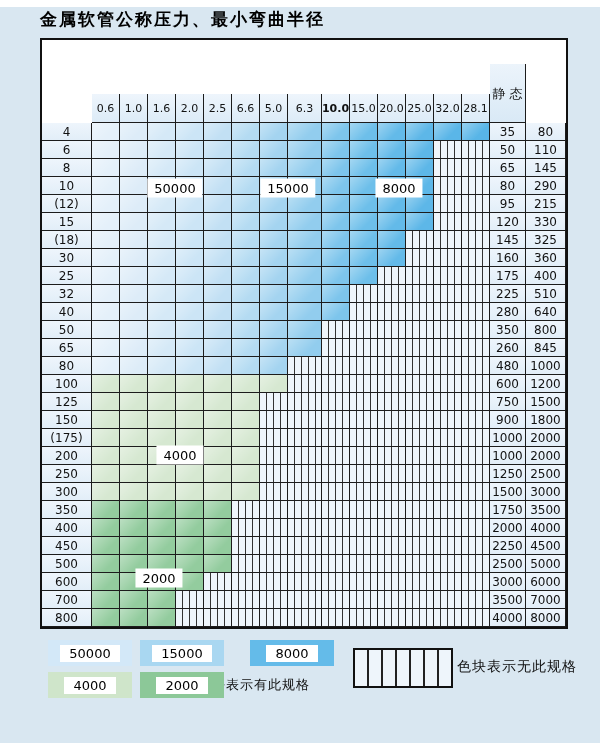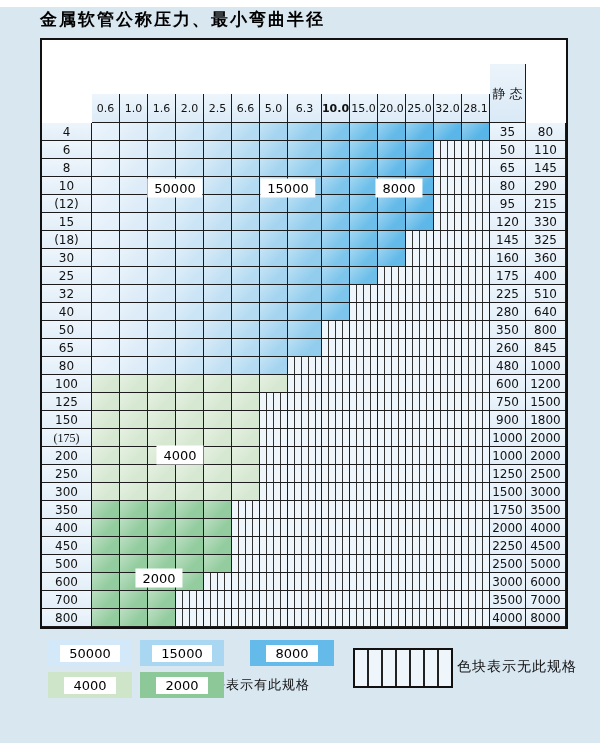--- a/index.html
+++ b/index.html
@@ -365,21 +365,21 @@
     <div class="cell hatch" style="grid-column:8;grid-row:20;"></div>
     <div class="cell hatch" style="grid-column:9;grid-row:20;"></div>
     <div class="cell hatch" style="grid-column:10;grid-row:20;"></div>
     <div class="cell hatch" style="grid-column:11;grid-row:20;"></div>
     <div class="cell hatch" style="grid-column:12;grid-row:20;"></div>
     <div class="cell hatch" style="grid-column:13;grid-row:20;"></div>
     <div class="cell hatch" style="grid-column:14;grid-row:20;"></div>
     <div class="cell hatch" style="grid-column:15;grid-row:20;"></div>
     <div class="cell label-cell" style="grid-column:16;grid-row:20;">900</div>
     <div class="cell label-cell" style="grid-column:17;grid-row:20;">1800</div>
-    <div class="cell label-cell" style="grid-column:1;grid-row:21;font-family:Liberation Serif, serif;">(175)</div>
+    <div class="cell label-cell" style="grid-column:1;grid-row:21;">(175)</div>
     <div class="cell colored" style="grid-column:2;grid-row:21;background-color:#d6e8d1;"></div>
     <div class="cell colored" style="grid-column:3;grid-row:21;background-color:#d6e8d1;"></div>
     <div class="cell colored" style="grid-column:4;grid-row:21;background-color:#d6e8d1;"></div>
     <div class="cell colored" style="grid-column:5;grid-row:21;background-color:#d6e8d1;"></div>
     <div class="cell colored" style="grid-column:6;grid-row:21;background-color:#d6e8d1;"></div>
     <div class="cell colored" style="grid-column:7;grid-row:21;background-color:#d6e8d1;"></div>
     <div class="cell hatch" style="grid-column:8;grid-row:21;"></div>
     <div class="cell hatch" style="grid-column:9;grid-row:21;"></div>
     <div class="cell hatch" style="grid-column:10;grid-row:21;"></div>
     <div class="cell hatch" style="grid-column:11;grid-row:21;"></div>

